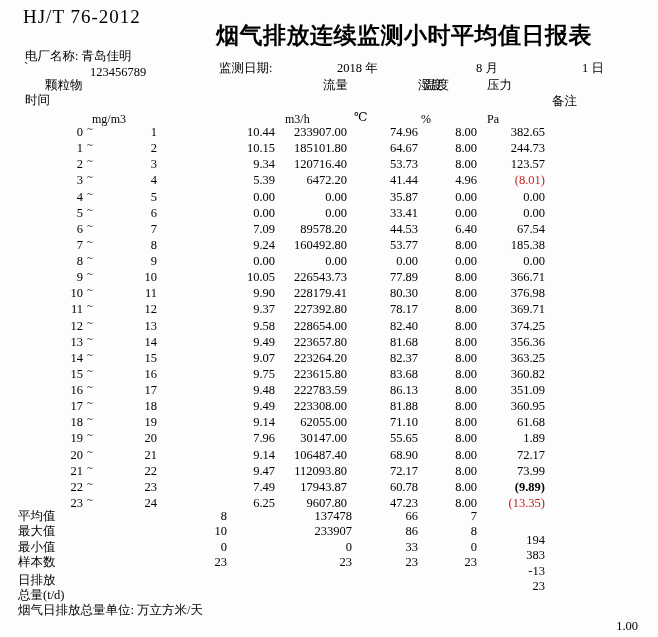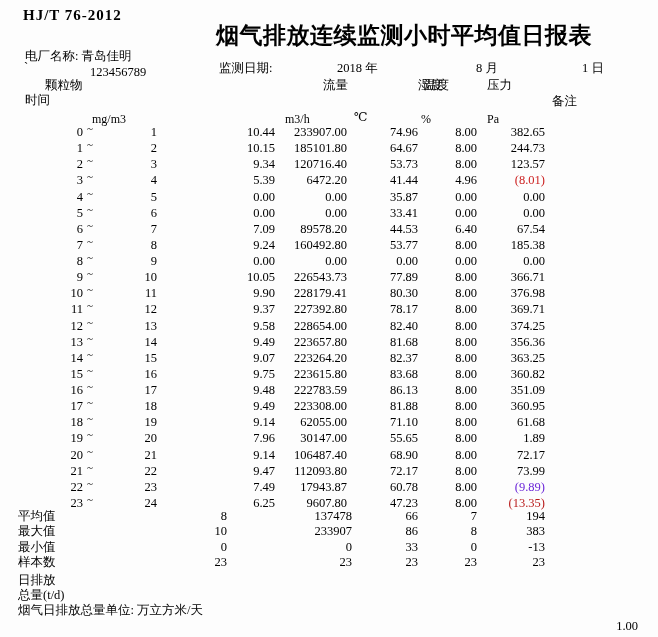--- a/index.html
+++ b/index.html
@@ -3,21 +3,21 @@
 <meta charset="utf-8">
 <style>
   html,body{margin:0;padding:0;background:#fff;}
   .page{
     position:relative;width:658px;height:637px;overflow:hidden;
     background:#fdfdfd;color:#000;
     font-family:"Liberation Serif","DejaVu Serif",serif;
     font-size:12.5px;line-height:1.1;
   }
   .abs{position:absolute;white-space:pre;}
-  .std-code{left:23px;top:7px;font-size:15px;font-weight:bold;letter-spacing:1px;}
+  .std-code{left:23px;top:7px;font-size:19px;font-weight:normal;letter-spacing:1px;}
   .title{left:216px;top:23px;font-size:23px;font-weight:bold;letter-spacing:0.5px;}
   .plant-line{left:25px;top:50px;}
   .tick{left:24px;top:61px;}
   .plant-code{left:90px;top:66px;}
   .date-label{left:219px;top:62px;}
   .date-year{left:325px;top:62px;margin-left:12px;}
   .date-month{left:476px;top:62px;}
   .date-day{left:582px;top:62px;}
   .h-particulate{left:45px;top:79px;}
   .h-flow{left:323px;top:79px;}
@@ -41,21 +41,21 @@
   .c-flow{left:257px;width:90px;}
   .c-temp{left:363px;width:55px;}
   .c-hum{left:432px;width:45px;}
   .c-press{left:477px;width:68px;}
   .neg{color:#cc2222;}
   .s-label{left:18px;}
   .s-pm{left:167px;width:60px;}
   .s-flow{left:282px;width:70px;}
   .s-temp{left:363px;width:55px;}
   .s-hum{left:432px;width:45px;}
-  .s-press{left:477px;width:68px;}
+  .s-press{left:477px;width:68px;margin-top:24px;}
   .f-daily{left:18px;top:574px;}
   .f-total{left:18px;top:589px;}
   .f-note{left:18px;top:604px;}
   .f-scale{left:600px;top:620px;width:38px;text-align:right;}
 </style>
 </head>
 <body>
 
 <div class="page">
 
@@ -307,21 +307,21 @@
       <span class="cell c-press num">73.99</span>
     </div>
       <div class="row" style="top: 481px;">
       <span class="cell h-start num">22</span>
       <span class="cell h-tilde">~</span>
       <span class="cell h-end num">23</span>
       <span class="cell c-pm num">7.49</span>
       <span class="cell c-flow num">17943.87</span>
       <span class="cell c-temp num">60.78</span>
       <span class="cell c-hum num">8.00</span>
-      <span class="cell c-press num neg" style="color: #6d28d9;">(9.89)</span>
+      <span class="cell c-press num neg" style="color: #000000; font-weight: bold;">(9.89)</span>
     </div>
       <div class="row" style="top: 497px;">
       <span class="cell h-start num">23</span>
       <span class="cell h-tilde">~</span>
       <span class="cell h-end num">24</span>
       <span class="cell c-pm num">6.25</span>
       <span class="cell c-flow num">9607.80</span>
       <span class="cell c-temp num">47.23</span>
       <span class="cell c-hum num">8.00</span>
       <span class="cell c-press num neg" style="color: #b91c1c;">(13.35)</span>

